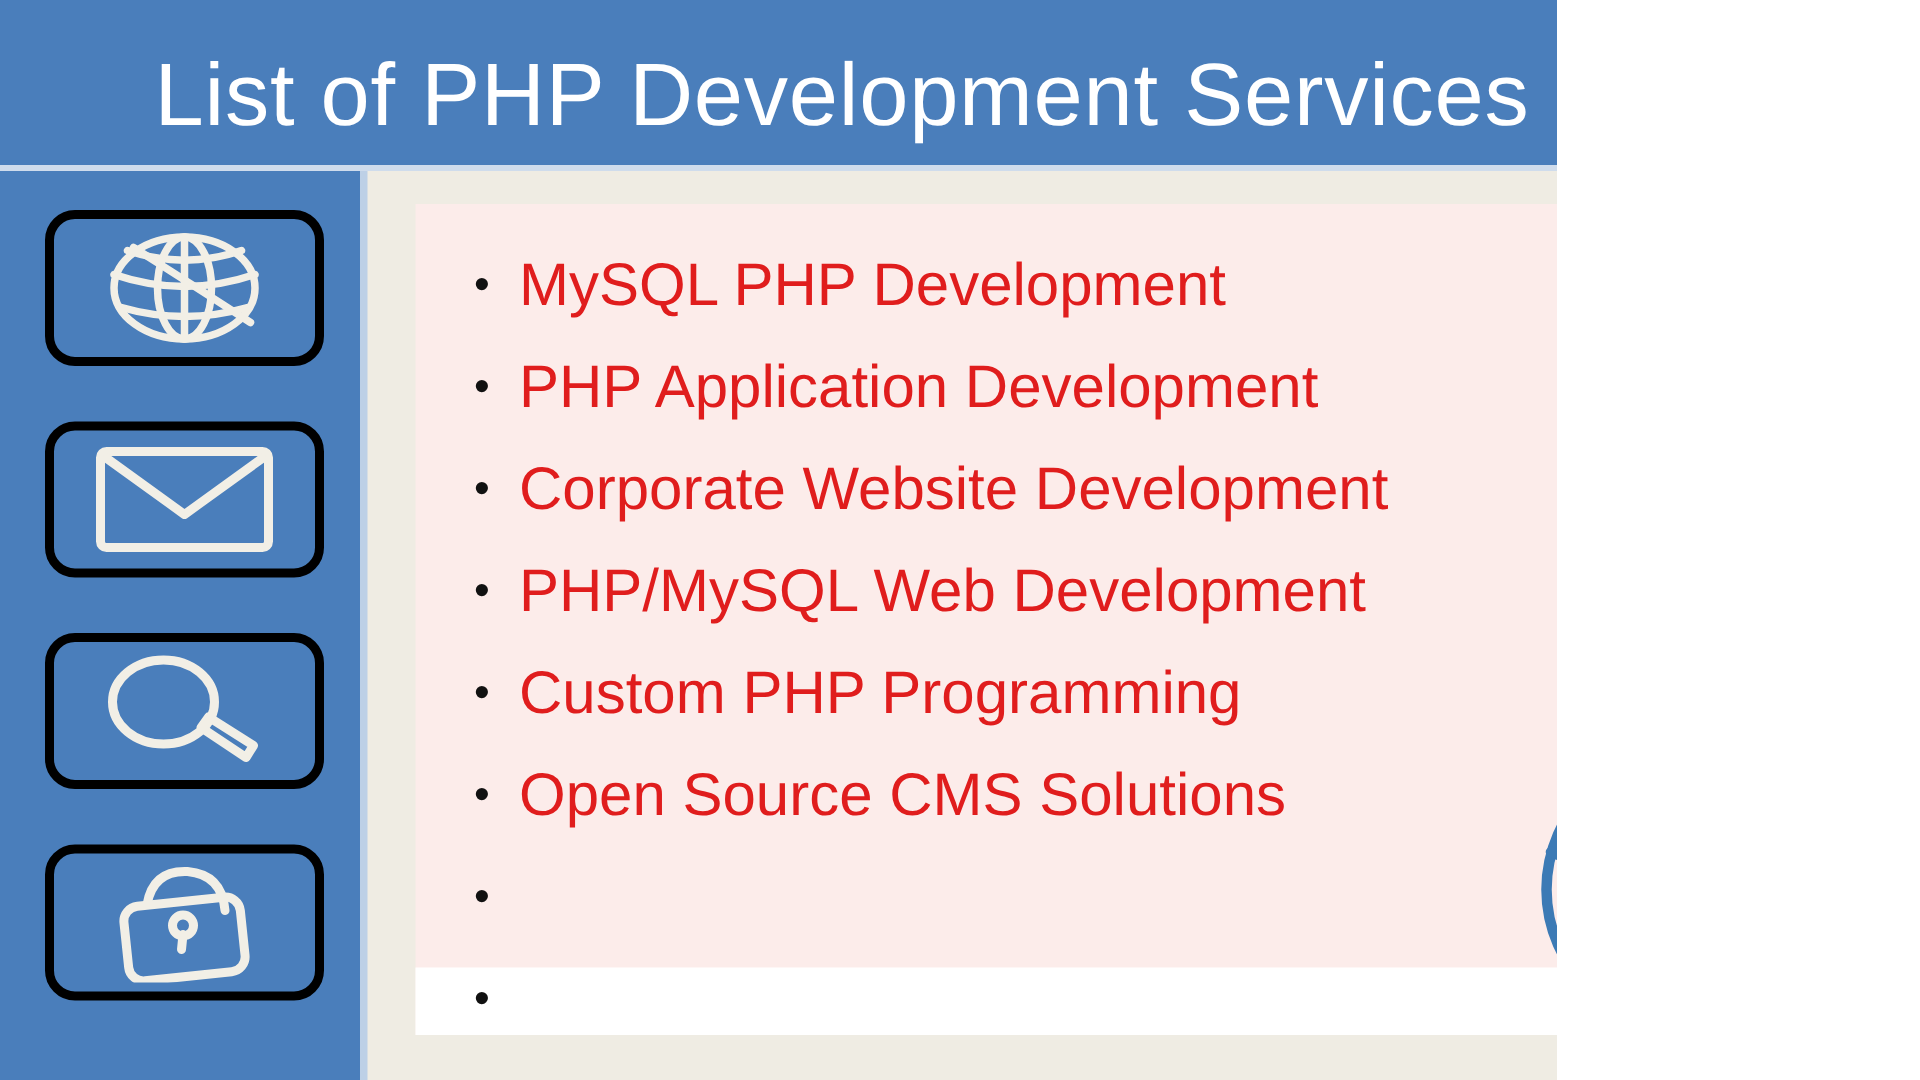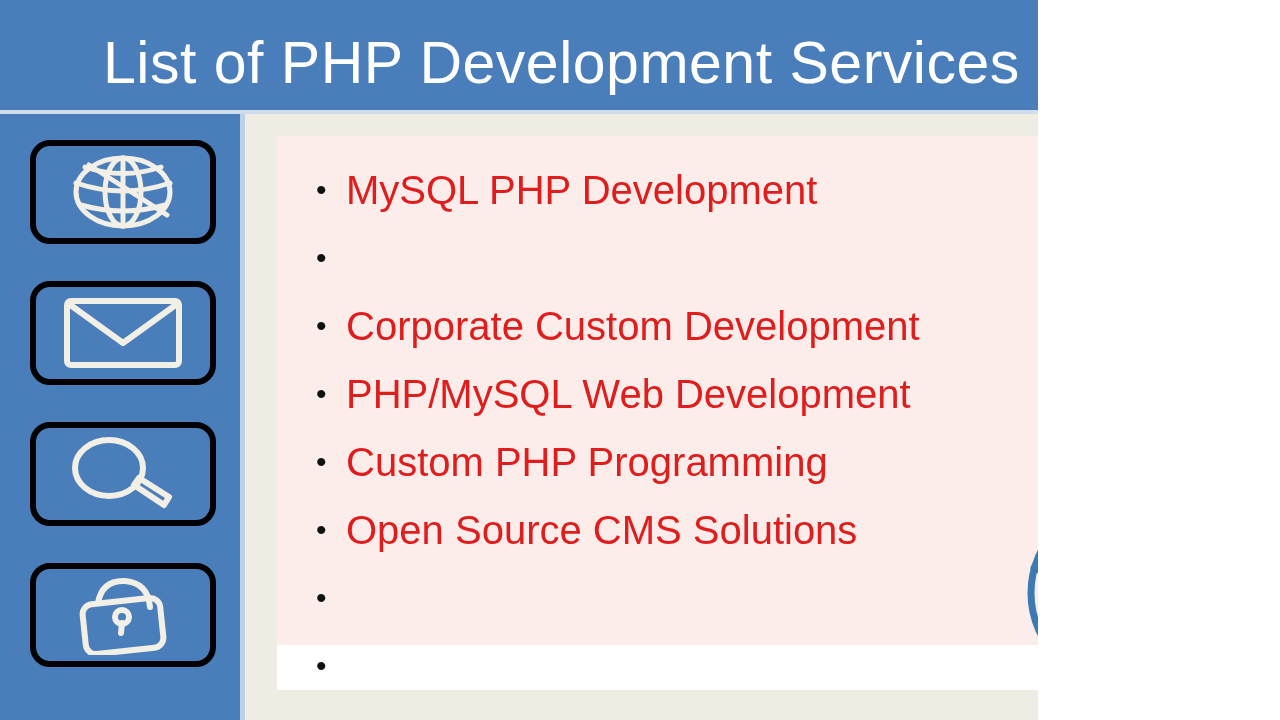--- a/index.html
+++ b/index.html
@@ -241,24 +241,25 @@
     </svg>
   </div>
 
   <div class="list">
     <div class="list-item">
       <span class="bullet">•</span>
       <span class="item-text">MySQL PHP Development</span>
     </div>
     <div class="list-item">
       <span class="bullet">•</span>
-    </div>
-    <div class="list-item">
-      <span class="bullet">•</span>
-      <span class="item-text">Corporate Custom Development</span>
+      <span class="item-text">PHP Application Development</span>
+    </div>
+    <div class="list-item">
+      <span class="bullet">•</span>
+      <span class="item-text">Corporate Website Development</span>
     </div>
     <div class="list-item">
       <span class="bullet">•</span>
       <span class="item-text">PHP/MySQL Web Development</span>
     </div>
     <div class="list-item">
       <span class="bullet">•</span>
       <span class="item-text">Custom PHP Programming</span>
     </div>
     <div class="list-item">

